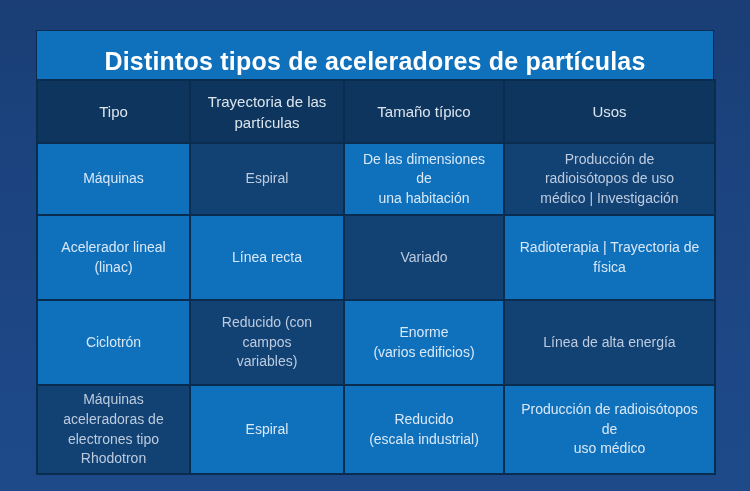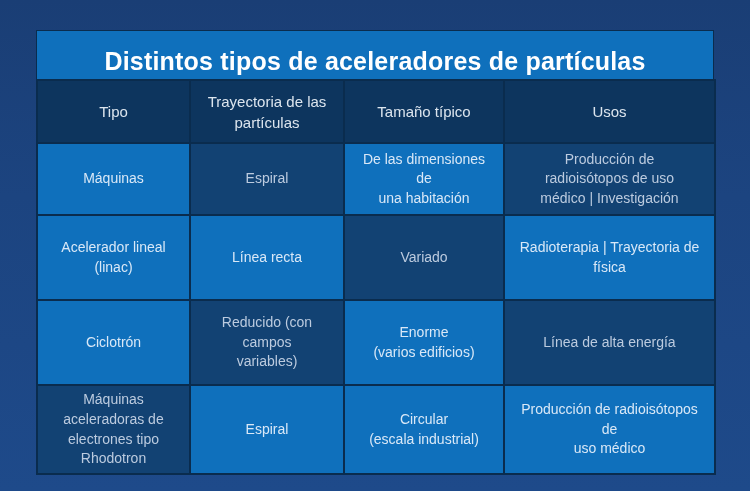--- a/index.html
+++ b/index.html
@@ -123,19 +123,19 @@
       <td class="shade-m">Enorme
 (varios edificios)</td>
       <td class="shade-d">Línea de alta energía</td>
     </tr>
     <tr class="r4">
       <td class="shade-d">Máquinas
 aceleradoras de
 electrones tipo
 Rhodotron</td>
       <td class="shade-m">Espiral</td>
-      <td class="shade-m">Circular
+      <td class="shade-m">Reducido
 (escala industrial)</td>
       <td class="shade-m">Producción de radioisótopos de
 uso médico</td>
     </tr>
   </tbody>
 </table>
 
 </body></html>

